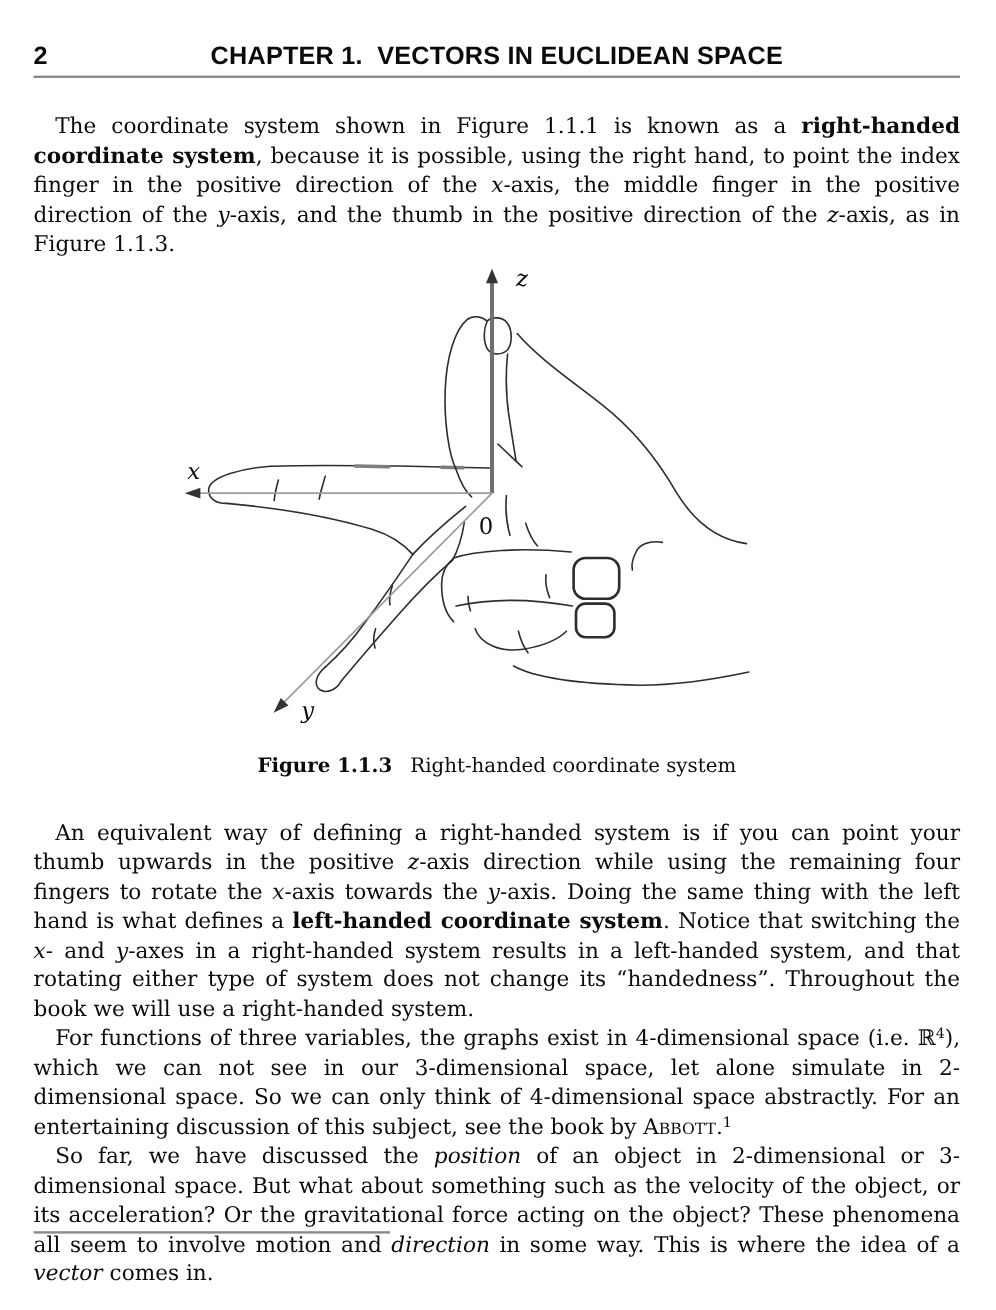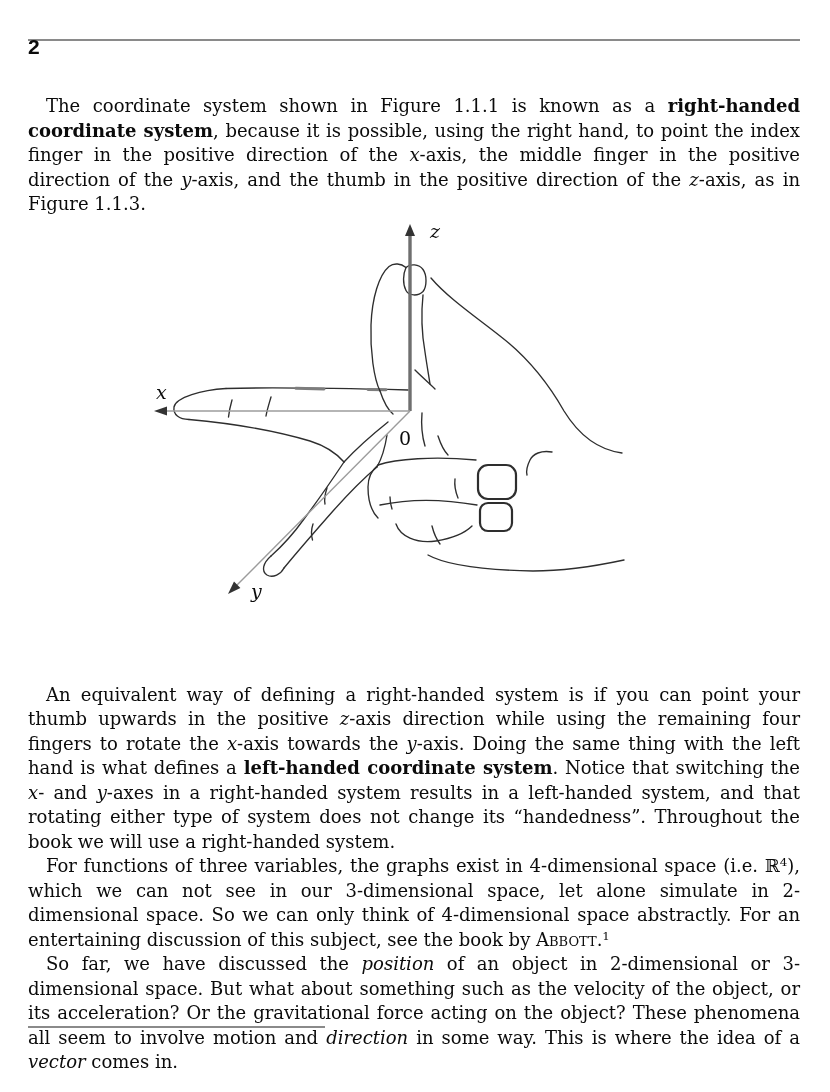--- a/index.html
+++ b/index.html
@@ -42,20 +42,21 @@
     font-size:16px;line-height:25px;text-align:justify;text-indent:6px;
   }
 </style>
 </head>
 <body>
 
 <div class="page">
 
   <div class="hdr">
     <span class="pagenum">2</span>
+    <span class="chaptitle">CHAPTER 1.  VECTORS IN EUCLIDEAN SPACE</span>
   </div>
 
   <div class="content">
 
     <p class="para"><span>The coordinate system shown in Figure 1.1.1 is known as a </span><span class="b">right-handed coordinate system</span><span>, because it is possible, using the right hand, to point the index finger in the positive direction of the </span><span class="i">x</span><span>-axis, the middle finger in the positive direction of the </span><span class="i">y</span><span>-axis, and the thumb in the positive direction of the </span><span class="i">z</span><span>-axis, as in Figure 1.1.3.</span></p>
 
     <figure class="fig">
       <svg width="560" height="404" viewBox="0 0 560 404">
 
         <g stroke="#2e2e2e" stroke-width="1.35" fill="none" stroke-linecap="round" stroke-linejoin="round">
@@ -108,20 +109,23 @@
           <line x1="282" y1="190" x2="108" y2="365" stroke="#9c9c9c" stroke-width="1.4"></line>
           <polygon points="100,373 112.4,367 106,360.6" fill="#333333"></polygon>
         </g>
 
         <text class="axis-label" x="28" y="178" fill="#0b0b0b">x</text>
         <text class="axis-label" x="123" y="377" fill="#0b0b0b">y</text>
         <text class="axis-label" x="302" y="17" fill="#0b0b0b">z</text>
         <text class="origin-label" x="271" y="224" fill="#0b0b0b">0</text>
       </svg>
 
+      <figcaption class="figcap">
+        <span class="cap-label">Figure 1.1.3</span><span>Right-handed coordinate system</span>
+      </figcaption>
     </figure>
 
     <p class="para"><span>An equivalent way of defining a right-handed system is if you can point your thumb upwards in the positive </span><span class="i">z</span><span>-axis direction while using the remaining four fingers to rotate the </span><span class="i">x</span><span>-axis towards the </span><span class="i">y</span><span>-axis. Doing the same thing with the left hand is what defines a </span><span class="b">left-handed coordinate system</span><span>. Notice that switching the </span><span class="i">x</span><span>- and </span><span class="i">y</span><span>-axes in a right-handed system results in a left-handed system, and that rotating either type of system does not change its “handedness”. Throughout the book we will use a right-handed system.</span></p>
     <p class="para"><span>For functions of three variables, the graphs exist in 4-dimensional space (i.e. </span><span>ℝ</span><sup>4</sup><span>), which we can not see in our 3-dimensional space, let alone simulate in 2-dimensional space. So we can only think of 4-dimensional space abstractly. For an entertaining discussion of this subject, see the book by </span><span class="sc">Abbott</span><span>.</span><sup>1</sup></p>
     <p class="para"><span>So far, we have discussed the </span><span class="i">position</span><span> of an object in 2-dimensional or 3-dimensional space. But what about something such as the velocity of the object, or its acceleration? Or the gravitational force acting on the object? These phenomena all seem to involve motion and </span><span class="i">direction</span><span> in some way. This is where the idea of a </span><span class="i">vector</span><span> comes in.</span></p>
   </div>
 
   <div class="footrule"></div>
 
 </div>

